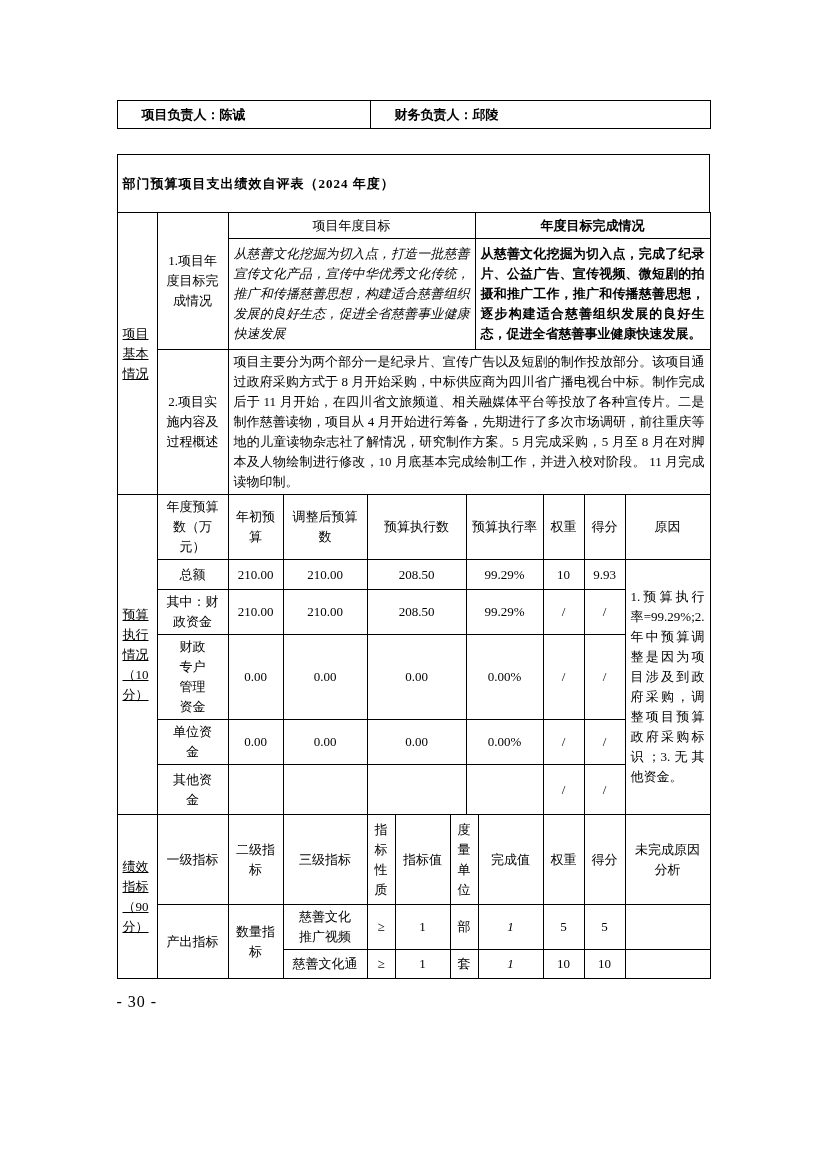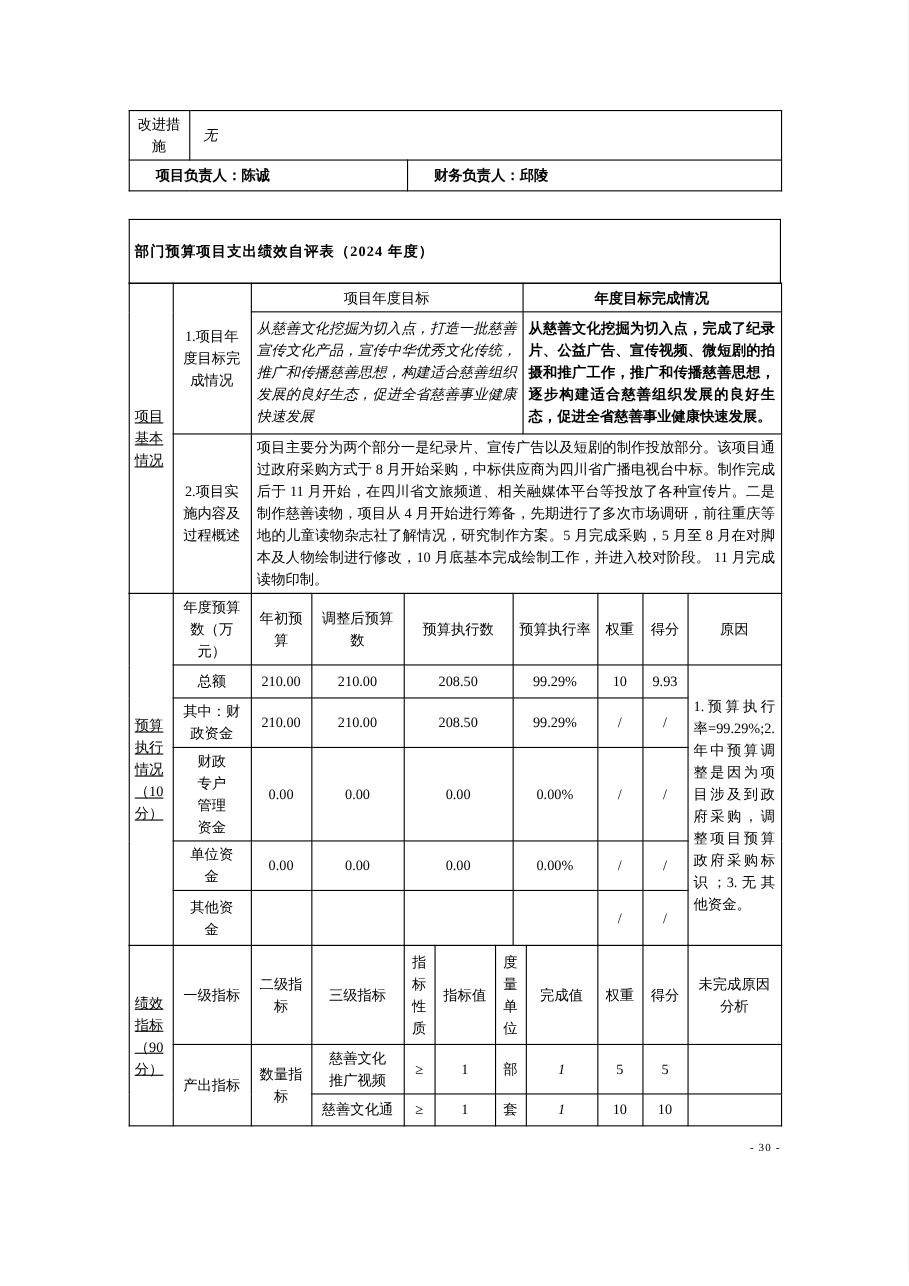--- a/index.html
+++ b/index.html
@@ -21,40 +21,36 @@
   .just{text-align:justify;}
   .title-cell{height:58px;text-align:left;font-weight:bold;font-size:19px;letter-spacing:1px;}
   .goaltxt{line-height:22px;padding:4px 10px;font-style:italic;}
   .boldtxt{line-height:22px;padding:4px 8px;font-family:"Liberation Sans","DejaVu Sans",sans-serif;font-weight:bold;}
   .proctxt{line-height:18.5px;padding:4px 8px;font-size:12.5px;margin-top:28px;}
   .reason{line-height:22px;padding:4px 6px;font-size:12.5px;}
   .seclbl{text-align:left;line-height:22px;padding:2px 3px;text-decoration:underline;}
   .narrow{padding:2px 2px;text-align:center;line-height:21px;}
   .gap-top{margin-top:25px;}
   .stack{margin-top:-1px;}
-  .pagenum{text-align:right;font-size:10px;margin-top:14px;letter-spacing:1px;}
+  .pagenum{text-align:left;font-size:16px;margin-top:14px;letter-spacing:1px;}
   .wraplbl{padding:2px 9px;text-align:center;}
 </style>
 </head>
 <body>
 
 <div class="page">
   <div class="doc">
 
     <table class="tbl">
       <colgroup>
           <col style="width:55px">
           <col style="width:198px">
           <col style="width:340px">
         </colgroup>
       <tbody>
-          <tr style="height:40px">
-        <td class="ctr">改进措施</td>
-        <td class="it" colspan="2" style="padding-left:12px">无</td>
-      </tr>
       <tr style="height:28px">
         <td class="hei" colspan="2" style="padding-left:24px">项目负责人：陈诚</td>
         <td class="hei" style="padding-left:24px">财务负责人：邱陵</td>
       </tr>
     </tbody>
       </table>
 
     <table class="tbl gap-top">
       <tbody>
           <tr>

